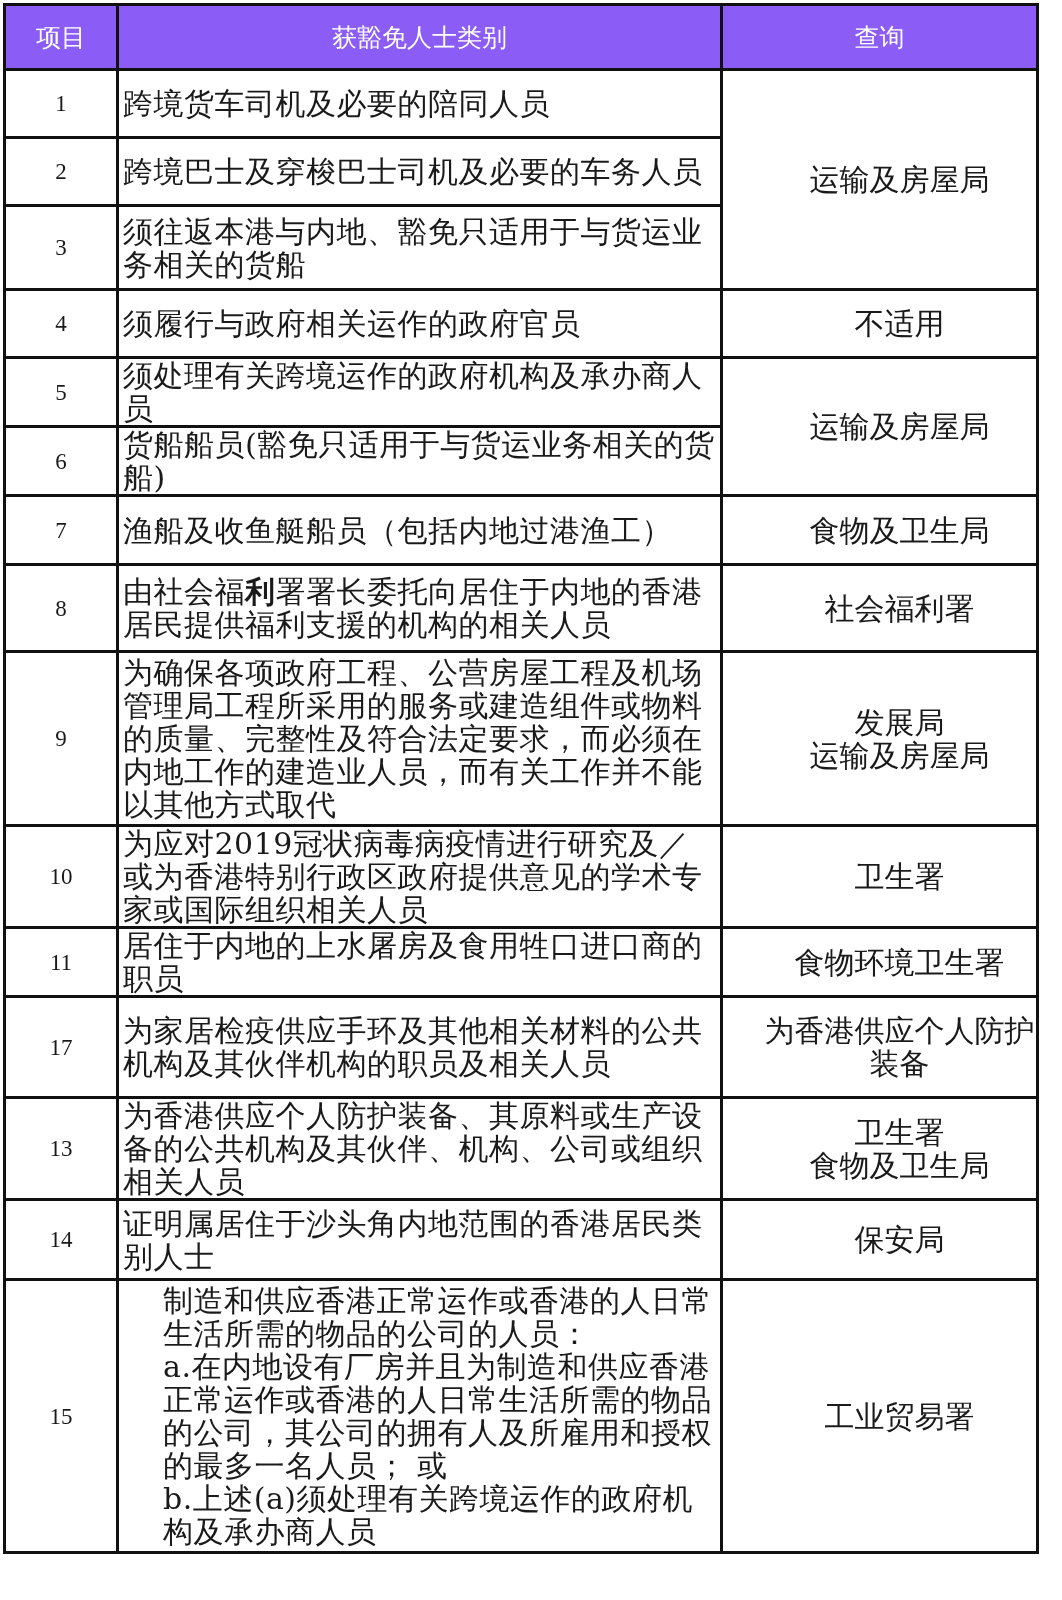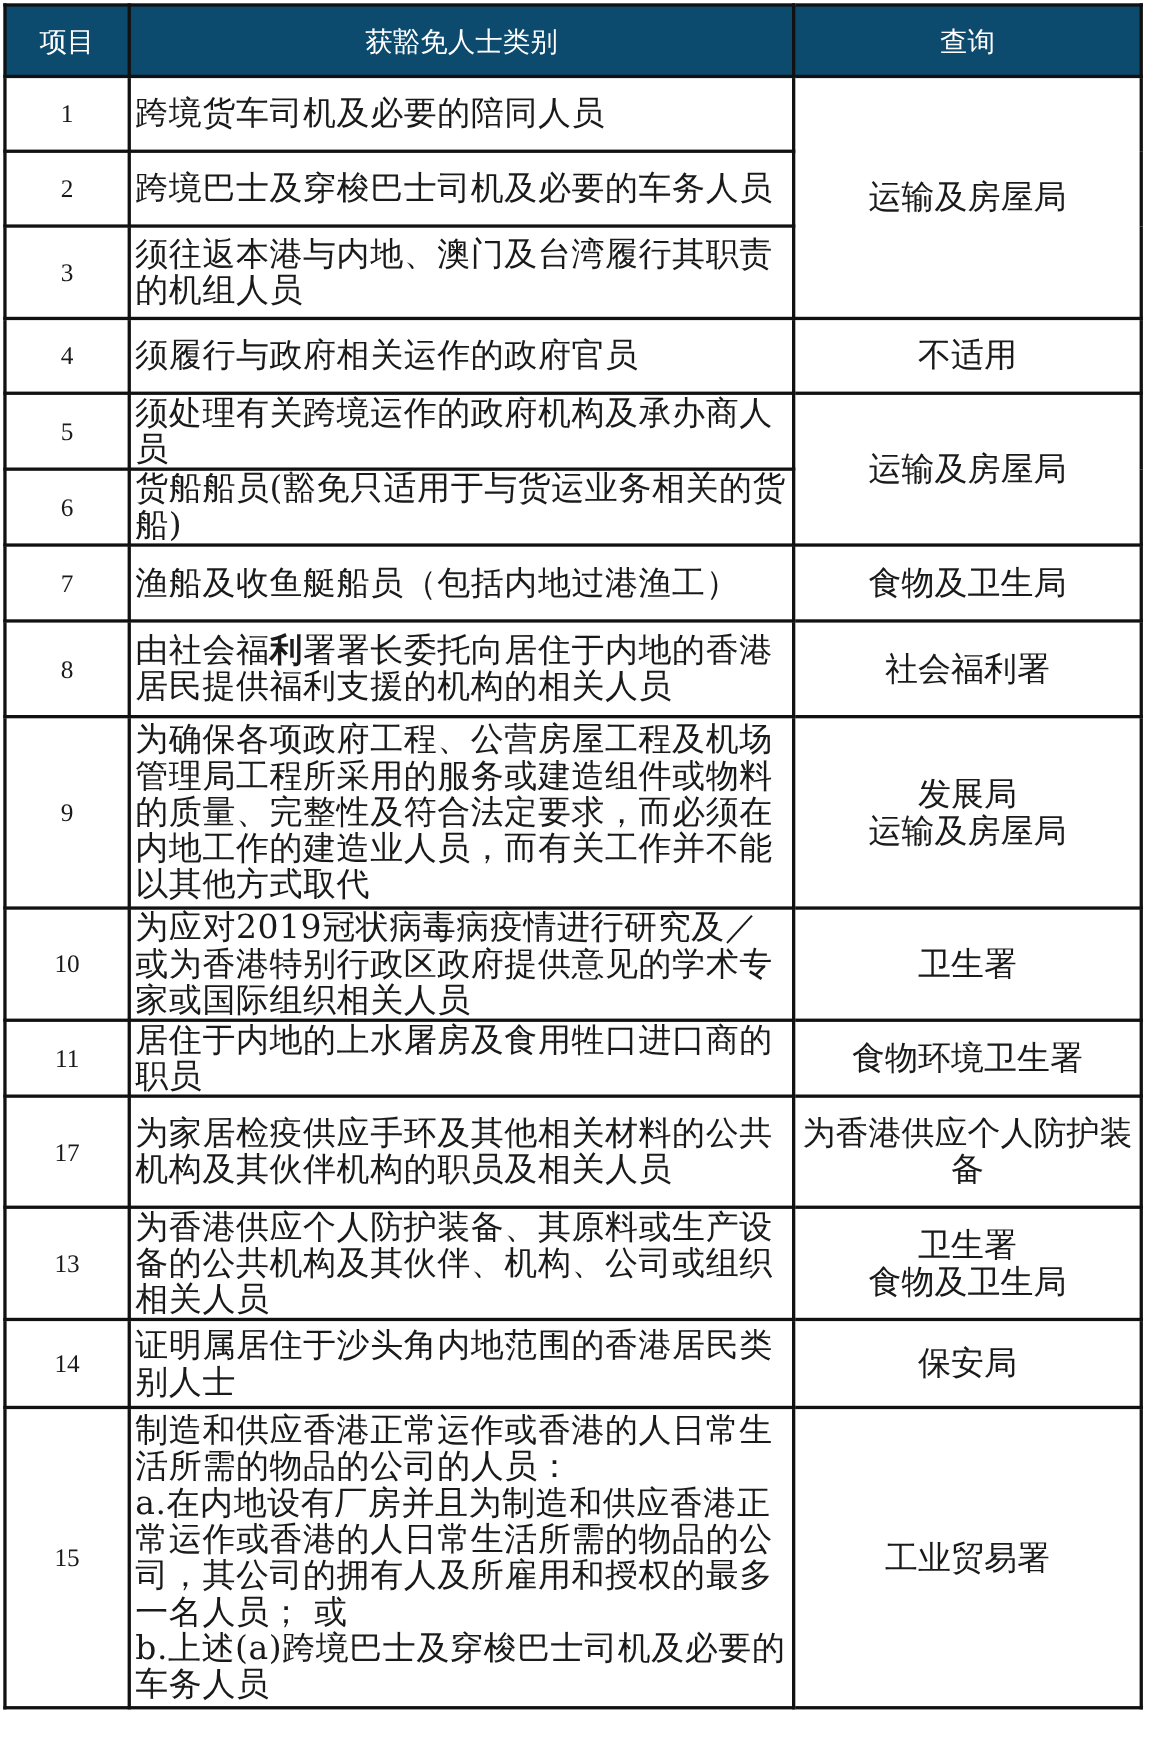--- a/index.html
+++ b/index.html
@@ -10,21 +10,21 @@
     width: 1033px;
     table-layout: fixed;
     font-family: "DejaVu Serif", "Liberation Serif", serif;
     color: #1a1a1a;
   }
   col.c1 { width: 113px; }
   col.c2 { width: 604px; }
   col.c3 { width: 316px; }
   th, td { border: 3px solid #111111; }
   th {
-    background: #0c4a6e;
+    background: #8b5cf6;
     color: #ffffff;
     font-family: "DejaVu Sans", "Liberation Sans", sans-serif;
     font-weight: normal;
     font-size: 25px;
     height: 62px;
     padding: 0;
     text-align: center;
     vertical-align: middle;
   }
   td {
@@ -33,21 +33,21 @@
     vertical-align: middle;
     padding: 0;
   }
   td.num {
     text-align: center;
     font-family: "Liberation Serif", "DejaVu Serif", serif;
     font-size: 23px;
   }
   td.cat { padding: 0 2px 0 4px; text-align: left; letter-spacing: 0.5px; }
   td.dept { text-align: center; }
-  .line { display: block; }
+  .line { display: block; padding-left: 40px; }
   .bold { font-weight: bold; }
 </style>
 </head>
 <body>
 
 <div class="wrap">
 <table>
   <colgroup>
         <col class="c1">
         <col class="c2">
@@ -67,21 +67,21 @@
       <td class="dept" rowspan="3">
         <span class="line">运输及房屋局</span>
       </td>
     </tr>
     <tr style="height:68px">
       <td class="num">2</td>
       <td class="cat">跨境巴士及穿梭巴士司机及必要的车务人员</td>
     </tr>
     <tr style="height:84px">
       <td class="num">3</td>
-      <td class="cat">须往返本港与内地、澳门及台湾履行其职责的机组人员</td>
+      <td class="cat">须往返本港与内地、豁免只适用于与货运业务相关的货船</td>
     </tr>
     <tr style="height:68px">
       <td class="num">4</td>
       <td class="cat">须履行与政府相关运作的政府官员</td>
       <td class="dept">
         <span class="line">不适用</span>
       </td>
     </tr>
     <tr style="height:68px">
       <td class="num">5</td>
@@ -150,21 +150,21 @@
       <td class="cat">证明属居住于沙头角内地范围的香港居民类别人士</td>
       <td class="dept">
         <span class="line">保安局</span>
       </td>
     </tr>
     <tr style="height:273px">
       <td class="num">15</td>
       <td class="cat">
         <span class="line">制造和供应香港正常运作或香港的人日常生活所需的物品的公司的人员：</span>
         <span class="line">a.在内地设有厂房并且为制造和供应香港正常运作或香港的人日常生活所需的物品的公司，其公司的拥有人及所雇用和授权的最多一名人员；  或</span>
-        <span class="line">b.上述(a)跨境巴士及穿梭巴士司机及必要的车务人员</span>
+        <span class="line">b.上述(a)须处理有关跨境运作的政府机构及承办商人员</span>
       </td>
       <td class="dept">
         <span class="line">工业贸易署</span>
       </td>
     </tr>
   </tbody>
 </table>
 </div>
 
 </body></html>

